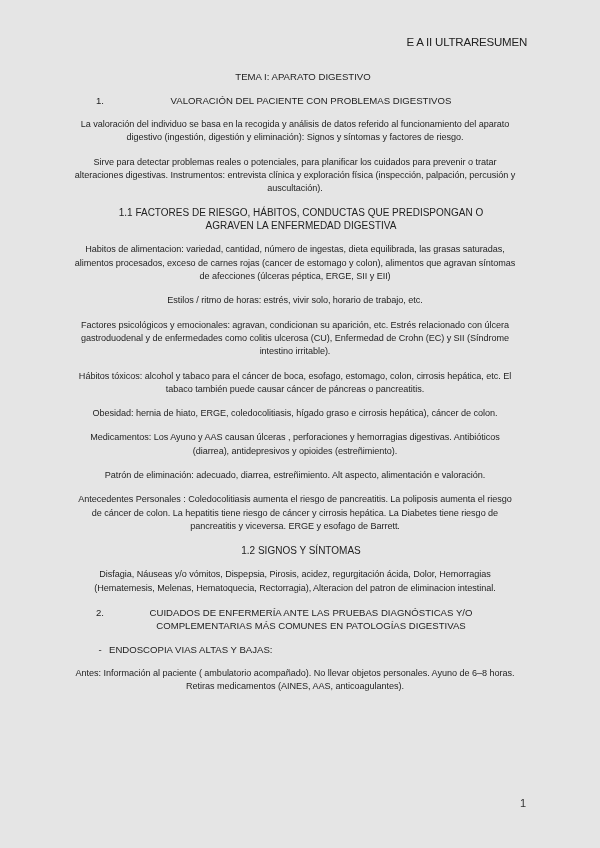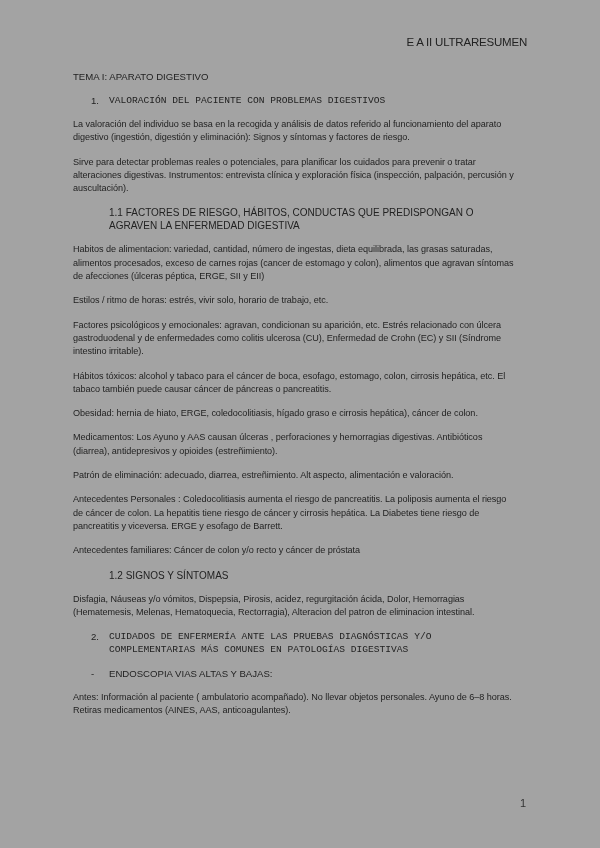--- a/index.html
+++ b/index.html
@@ -12,35 +12,36 @@
       height: 848px;
       position: relative;
       overflow: hidden;
       font-family: "Liberation Sans", "DejaVu Sans", sans-serif;
       color: #1a1a1a;
     }
     .page {
       position: absolute;
       left: 0; top: 0;
       width: 600px; height: 848px;
-      background: #a3a3a3;
+      background: #e5e5e5;
     }
     .running-header {
       position: absolute;
       top: 36px;
       right: 73px;
       font-size: 11.5px;
       letter-spacing: -0.2px;
       color: #222;
     }
     .content {
       position: absolute;
       left: 73px;
       top: 70px;
       width: 460px;
+      text-align: center;
     }
     .tema-title {
       font-size: 9.6px;
       line-height: 13px;
       margin: 0 0 11px 0;
       color: #222;
     }
     .section-heading {
       display: flex;
       font-size: 9.6px;
@@ -48,21 +49,20 @@
       margin: 0 0 11px 18px;
       color: #222;
     }
     .section-heading .num {
       width: 18px;
       flex: 0 0 18px;
     }
     .section-heading .txt {
       flex: 1;
       padding-right: 20px;
-      font-family: Liberation Mono, monospace;
     }
     .subsection-heading {
       font-size: 10px;
       line-height: 13px;
       margin: 0 0 11px 36px;
       padding-right: 40px;
       color: #222;
     }
     .para {
       font-size: 9.1px;
@@ -112,21 +112,20 @@
     <p class="subsection-heading">1.1 FACTORES DE RIESGO, HÁBITOS, CONDUCTAS QUE PREDISPONGAN O AGRAVEN LA ENFERMEDAD DIGESTIVA</p>
 
     <p class="para">Habitos de alimentacion: variedad, cantidad, número de ingestas, dieta equilibrada, las grasas saturadas, alimentos procesados, exceso de carnes rojas (cancer de estomago y colon), alimentos que agravan síntomas de afecciones (úlceras péptica, ERGE, SII y EII)</p>
     <p class="para">Estilos / ritmo de horas: estrés, vivir solo, horario de trabajo, etc.</p>
     <p class="para">Factores psicológicos y emocionales: agravan, condicionan su aparición, etc. Estrés relacionado con úlcera gastroduodenal y de enfermedades como colitis ulcerosa (CU), Enfermedad de Crohn (EC) y SII (Síndrome intestino irritable).</p>
     <p class="para">Hábitos tóxicos: alcohol y tabaco para el cáncer de boca, esofago, estomago, colon, cirrosis hepática, etc. El tabaco también puede causar cáncer de páncreas o pancreatitis.</p>
     <p class="para">Obesidad: hernia de hiato, ERGE, coledocolitiasis, hígado graso e cirrosis hepática), cáncer de colon.</p>
     <p class="para">Medicamentos: Los Ayuno y AAS causan úlceras , perforaciones y hemorragias digestivas. Antibióticos (diarrea), antidepresivos y opioides (estreñimiento).</p>
     <p class="para">Patrón de eliminación: adecuado, diarrea, estreñimiento. Alt aspecto, alimentación e valoración.</p>
     <p class="para">Antecedentes Personales : Coledocolitiasis aumenta el riesgo de pancreatitis. La poliposis aumenta el riesgo de cáncer de colon. La hepatitis tiene riesgo de cáncer y cirrosis hepática. La Diabetes tiene riesgo de pancreatitis y viceversa. ERGE y esofago de Barrett.</p>
-    <p class="para">Antecedentes familiares: Cáncer de colon y/o recto y cáncer de próstata</p>
 
     <p class="subsection-heading">1.2 SIGNOS Y SÍNTOMAS</p>
 
     <p class="para">Disfagia, Náuseas y/o vómitos, Dispepsia, Pirosis, acidez, regurgitación ácida,  Dolor, Hemorragias (Hematemesis, Melenas, Hematoquecia, Rectorragia), Alteracion del patron de eliminacion intestinal.</p>
 
     <div class="section-heading">
       <span class="num">2.</span>
       <span class="txt">CUIDADOS DE ENFERMERÍA ANTE LAS PRUEBAS DIAGNÓSTICAS Y/O COMPLEMENTARIAS MÁS COMUNES EN PATOLOGÍAS DIGESTIVAS</span>
     </div>
 

